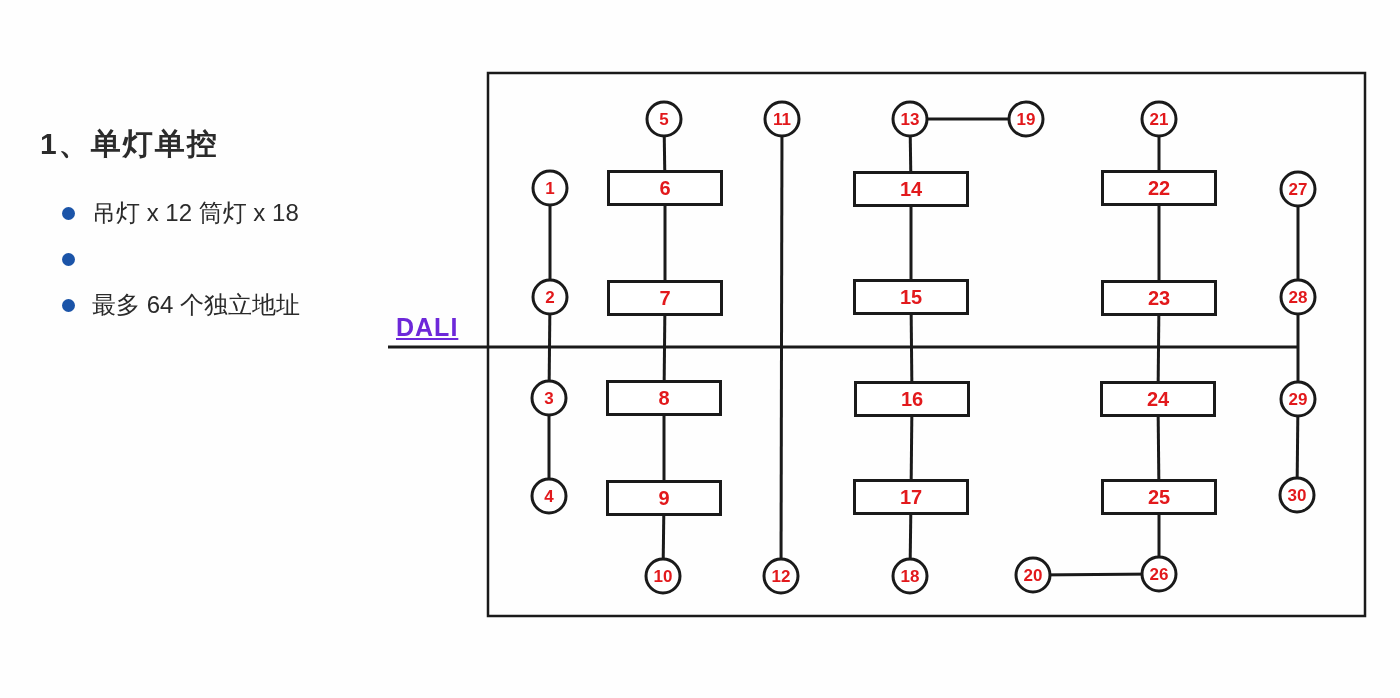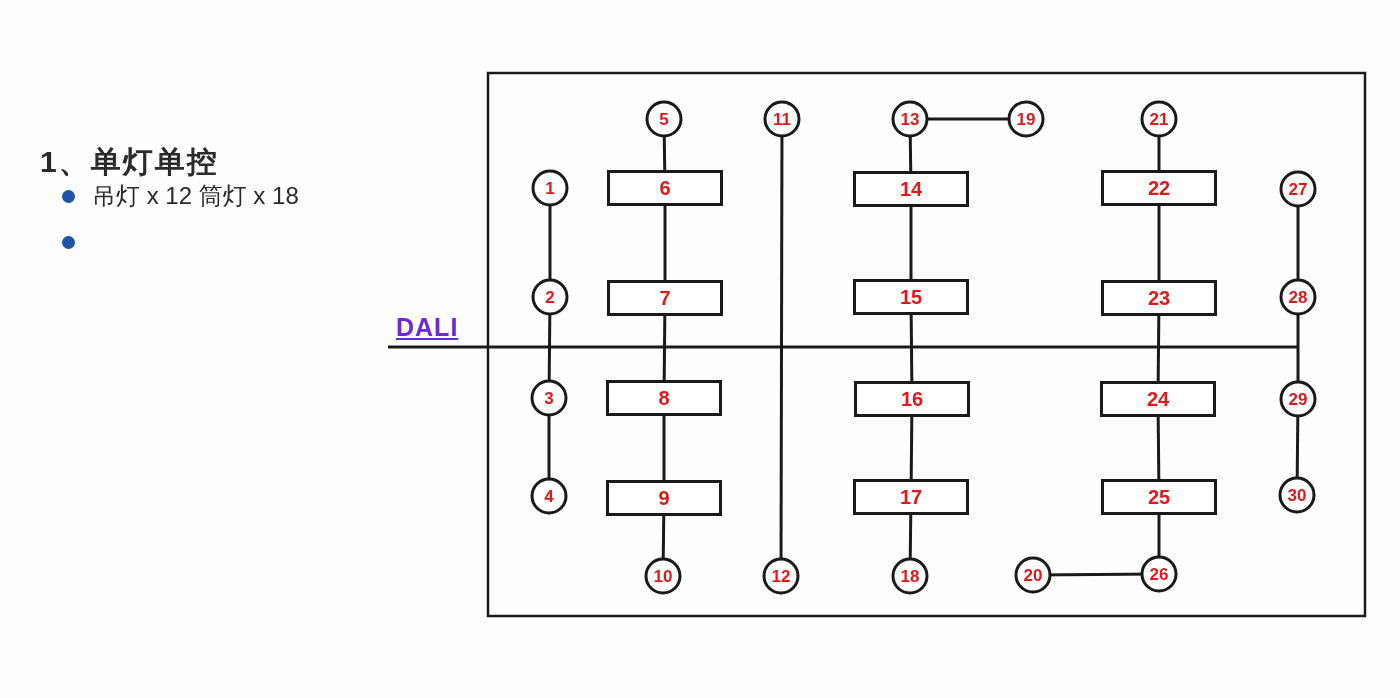--- a/index.html
+++ b/index.html
@@ -7,24 +7,24 @@
   body {
     position: relative;
     background: #fefefe;
     font-family: "Liberation Sans", sans-serif;
     overflow: hidden;
   }
   .info-panel { position: absolute; left: 0; top: 0; width: 470px; }
   .section-title {
     position: absolute; left: 40px; top: 124px;
     font-size: 30px; font-weight: bold; color: #2b2b2b;
-    letter-spacing: 2px; white-space: nowrap; margin-top: 18px;
+    letter-spacing: 2px; white-space: nowrap;
   }
   .feature-list {
-    position: absolute; left: 62px; top: 173px;
+    position: absolute; left: 62px; top: 190px;
     list-style: none; width: 400px;
   }
   .feature-item {
     display: flex; align-items: center; height: 46px;
     font-size: 24px; color: #2b2b2b; white-space: nowrap;
   }
   .bullet-dot {
     width: 13px; height: 13px; border-radius: 50%;
     background: #1b54a8; margin-right: 17px; flex: 0 0 13px;
   }
@@ -42,20 +42,24 @@
 
 <div class="info-panel">
   <h1 class="section-title" style="color: rgb(43, 43, 43);">1、单灯单控</h1>
   <ul class="feature-list">
     <li class="feature-item" style="color: rgb(43, 43, 43);">
       <span class="bullet-dot" style="background: rgb(27, 84, 168);"></span>
       <span>吊灯 x 12  筒灯 x 18</span>
     </li>
     <li class="feature-item" style="color: rgb(43, 43, 43);">
       <span class="bullet-dot" style="background: rgb(27, 84, 168);"></span>
+    </li>
+    <li class="feature-item" style="color: rgb(43, 43, 43);">
+      <span class="bullet-dot" style="background: rgb(27, 84, 168);"></span>
+      <span>最多 64 个独立地址</span>
     </li>
   </ul>
 </div>
 
 <div class="dali-label" style="color: #6d28d9; text-decoration: underline;">DALI</div>
 
 <svg class="diagram" id="diagram-svg" width="1400" height="698" viewBox="0 0 1400 698">
     <line x1="388" y1="347" x2="1298" y2="347" stroke="#1a1a1a" stroke-width="3"></line>
     <rect x="488" y="73" width="877" height="543" fill="none" stroke="#1a1a1a" stroke-width="2.5"></rect>
     <line x1="550" y1="188" x2="550" y2="297" stroke="#1a1a1a" stroke-width="3"></line>

